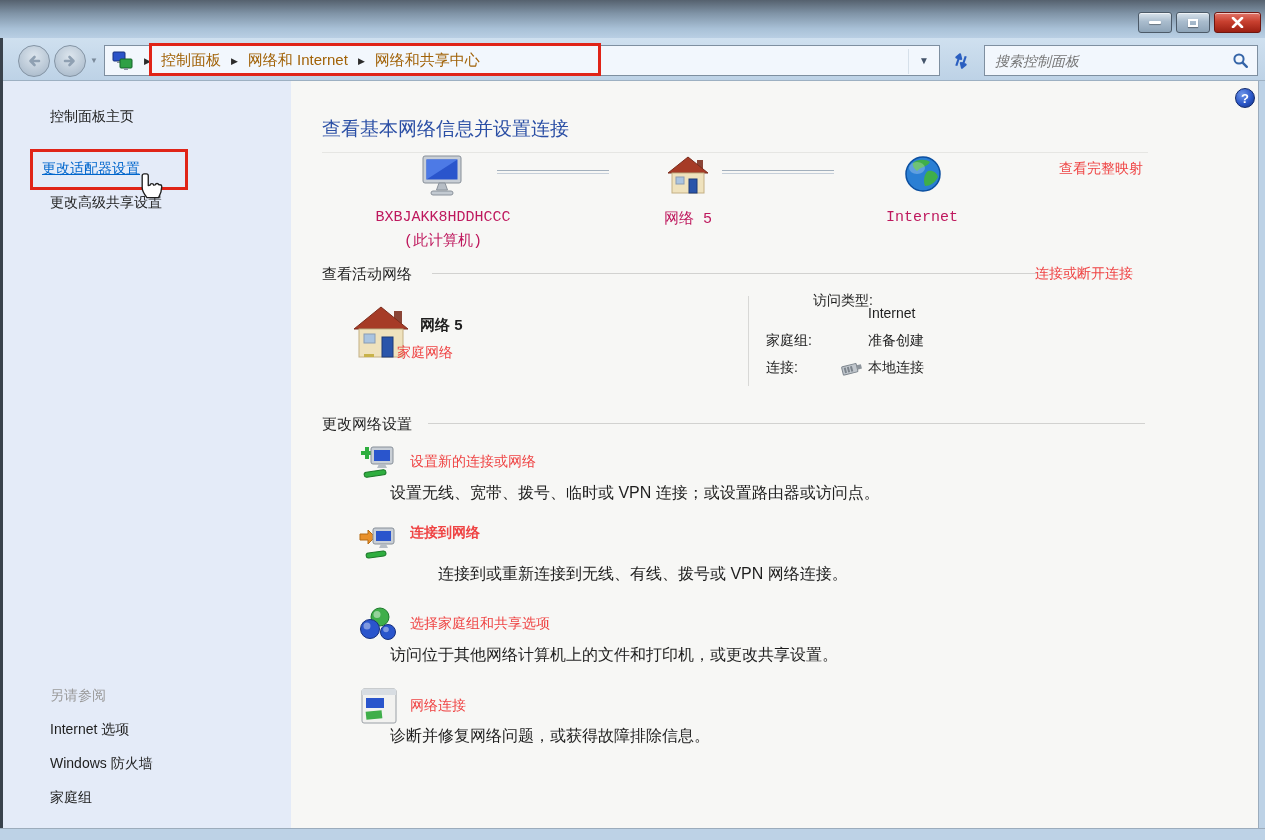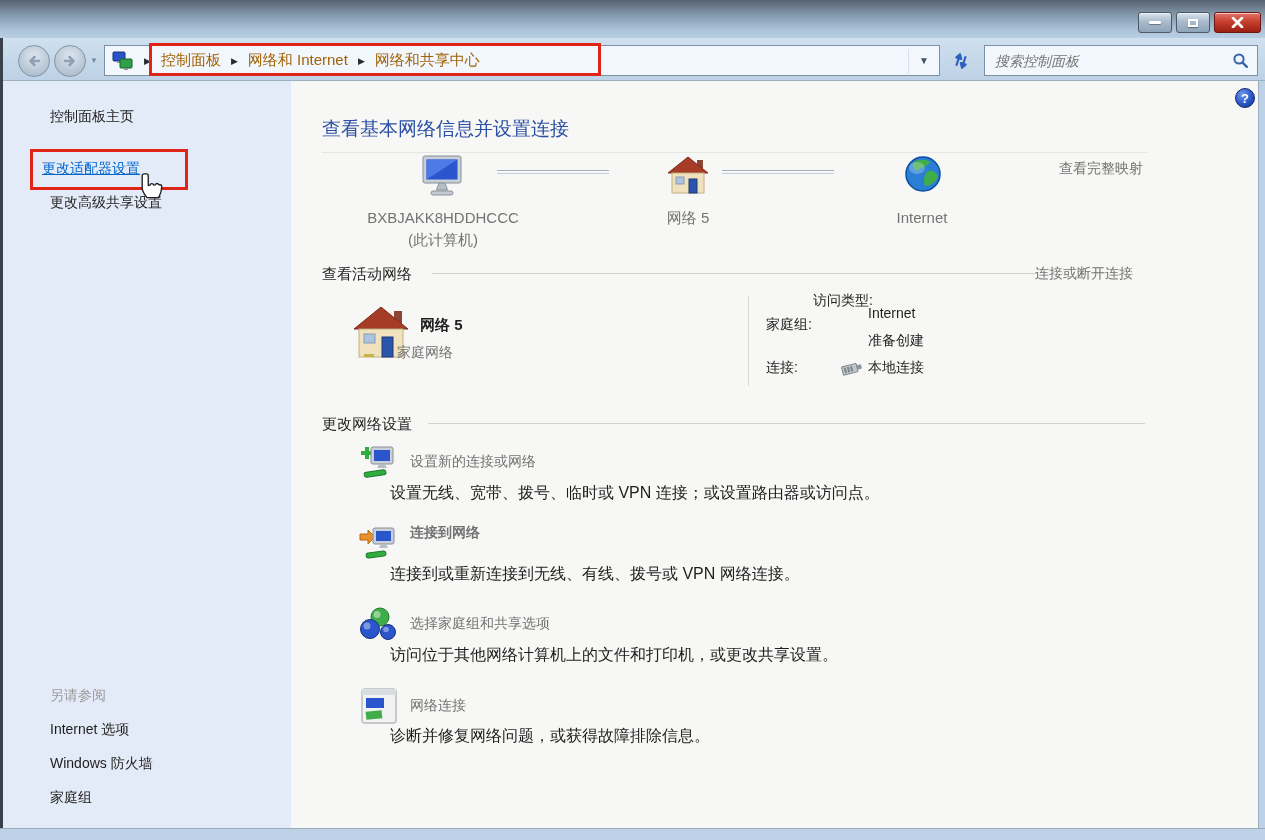--- a/index.html
+++ b/index.html
@@ -51,32 +51,32 @@
   .edge-left { position:absolute; left:0; top:38px; width:3px; height:802px; background:#39424c; }
   .edge-right { position:absolute; right:0; top:81px; width:7px; height:759px; background:#bdd2e6; border-left:1px solid #9cacbc; }
   .edge-bottom { position:absolute; left:0; bottom:0; width:1265px; height:12px; background:#bdd2e6; border-top:1px solid #9cacbc; }
 
   
   .sidebar { position:absolute; left:3px; top:81px; width:288px; height:747px; background:#e4ebf8; }
   .mainpane { position:absolute; left:291px; top:81px; width:967px; height:747px; background:#f7f7f5; }
 
   .sb-item { position:absolute; font-size:14px; color:#1e1e1e; white-space:nowrap; }
   .sb-gray { color:#9b9b9b; }
-  .link { color:#737373; }
+  .link { color:#ef4444; }
   .ulink { color:#0066cc; text-decoration:underline; }
 
   
   .h1 { position:absolute; left:322px; top:116px; font-size:19px; color:#2b4fa5; white-space:nowrap; }
   .help-circle { position:absolute; left:1235px; top:88px; width:20px; height:20px; border-radius:50%;
     background:radial-gradient(circle at 35% 30%, #6f97e8, #2b57c8 55%, #12307f); border:1px solid #10286b;
     color:#fff; font-size:13px; font-weight:bold; text-align:center; line-height:19px; }
 
   .map-topline { position:absolute; left:322px; top:152px; width:826px; height:1px; background:#e6e6e3; }
   .mapline { position:absolute; top:170px; height:4px; border-top:1px solid #a3b0bd; border-bottom:1px solid #c6cfd9; }
-  .maplabel { position:absolute; font-size:15px; color:#737373; text-align:center; white-space:nowrap; }
+  .maplabel { position:absolute; font-size:15px; color:#be185d; text-align:center; white-space:nowrap;font-family:Liberation Mono, monospace; }
 
   .sect-head { position:absolute; font-size:15px; color:#1e1e1e; white-space:nowrap; }
   .sect-line { position:absolute; height:1px; background:#d2d2d0; }
 
   .an-name { position:absolute; left:420px; top:316px; font-size:15px; font-weight:bold; color:#1e1e1e; }
   .an-kind { position:absolute; left:397px; top:344px; font-size:14px; }
   .vdiv { position:absolute; left:748px; top:296px; width:1px; height:90px; background:#d8d8d6; }
   .detail-label { position:absolute; left:766px; font-size:14px; color:#1e1e1e; }
   .detail-value { position:absolute; left:868px; font-size:14px; color:#1e1e1e; }
 
@@ -223,21 +223,21 @@
     <rect x="30" y="33" width="11" height="20" fill="#2a55aa" stroke="#1c3a78"></rect>
     <rect x="12" y="30" width="11" height="9" fill="#aac4e0" stroke="#8a9cb4"></rect>
     <rect x="12" y="50" width="10" height="3" fill="#c8b24a"></rect>
   </svg>
   <div class="an-name">网络 5</div>
   <div class="an-kind link">家庭网络</div>
   <div class="vdiv"></div>
 
   <div class="detail-label" style="top:292px;margin-left:47px;">访问类型:</div>
   <div class="detail-value" style="top:305px;">Internet</div>
-  <div class="detail-label" style="top:316px;">家庭组:</div>
+  <div class="detail-label" style="top:332px;">家庭组:</div>
   <div class="detail-value link" style="top:332px;">准备创建</div>
   <div class="detail-label" style="top:359px;">连接:</div>
   <svg style="position:absolute; left:840px; top:360px;" width="24" height="16" viewBox="0 0 24 16">
     <g transform="rotate(-14 12 8)">
       <rect x="2" y="4.5" width="15" height="8.5" rx="1" fill="#c0c6cc" stroke="#7c848c"></rect>
       <rect x="17" y="6.5" width="4.5" height="4.5" fill="#8e959c"></rect>
       <rect x="4" y="6" width="2" height="5.5" fill="#7c848c"></rect>
       <rect x="7.2" y="6" width="2" height="5.5" fill="#7c848c"></rect>
       <rect x="10.4" y="6" width="2" height="5.5" fill="#7c848c"></rect>
     </g>
@@ -259,21 +259,21 @@
   <div class="task-desc" style="top:483px;">设置无线、宽带、拨号、临时或 VPN 连接；或设置路由器或访问点。</div>
 
   <svg class="task-icon" style="top:524px;" viewBox="0 0 42 38">
     <path d="M2 10 h8 v-4 l7 7 -7 7 v-4 h-8 Z" fill="#e8902a" stroke="#b56a12"></path>
     <rect x="15" y="4" width="21" height="16" rx="2" fill="#c9cfd6" stroke="#878f98"></rect>
     <rect x="18" y="7" width="15" height="10" fill="#2a55cc"></rect>
     <path d="M23 20 h5 l2 4 h-9 Z" fill="#b6bdc5"></path>
     <rect x="8" y="28" width="20" height="5" rx="2.5" fill="#2fae3f" stroke="#1c7a2a" transform="rotate(-8 18 30)"></rect>
   </svg>
   <div class="task-title link" style="top:524px;font-weight:bold;">连接到网络</div>
-  <div class="task-desc" style="top:564px;">连接到或重新连接到无线、有线、拨号或 VPN 网络连接。</div>
+  <div class="task-desc" style="top:564px;margin-left:48px;">连接到或重新连接到无线、有线、拨号或 VPN 网络连接。</div>
 
   <svg class="task-icon" style="top:605px;" viewBox="0 0 42 38">
     <circle cx="22" cy="12" r="9" fill="#3fae4a" stroke="#1c7a2a"></circle>
     <circle cx="19" cy="9.5" r="3.5" fill="rgba(255,255,255,0.45)"></circle>
     <circle cx="12" cy="24" r="9.5" fill="#2a55cc" stroke="#17307e"></circle>
     <circle cx="9" cy="21" r="3.5" fill="rgba(255,255,255,0.4)"></circle>
     <circle cx="30" cy="27" r="7.5" fill="#2a55cc" stroke="#17307e"></circle>
     <circle cx="28" cy="24.5" r="2.8" fill="rgba(255,255,255,0.4)"></circle>
   </svg>
   <div class="task-title link" style="top:615px;">选择家庭组和共享选项</div>

